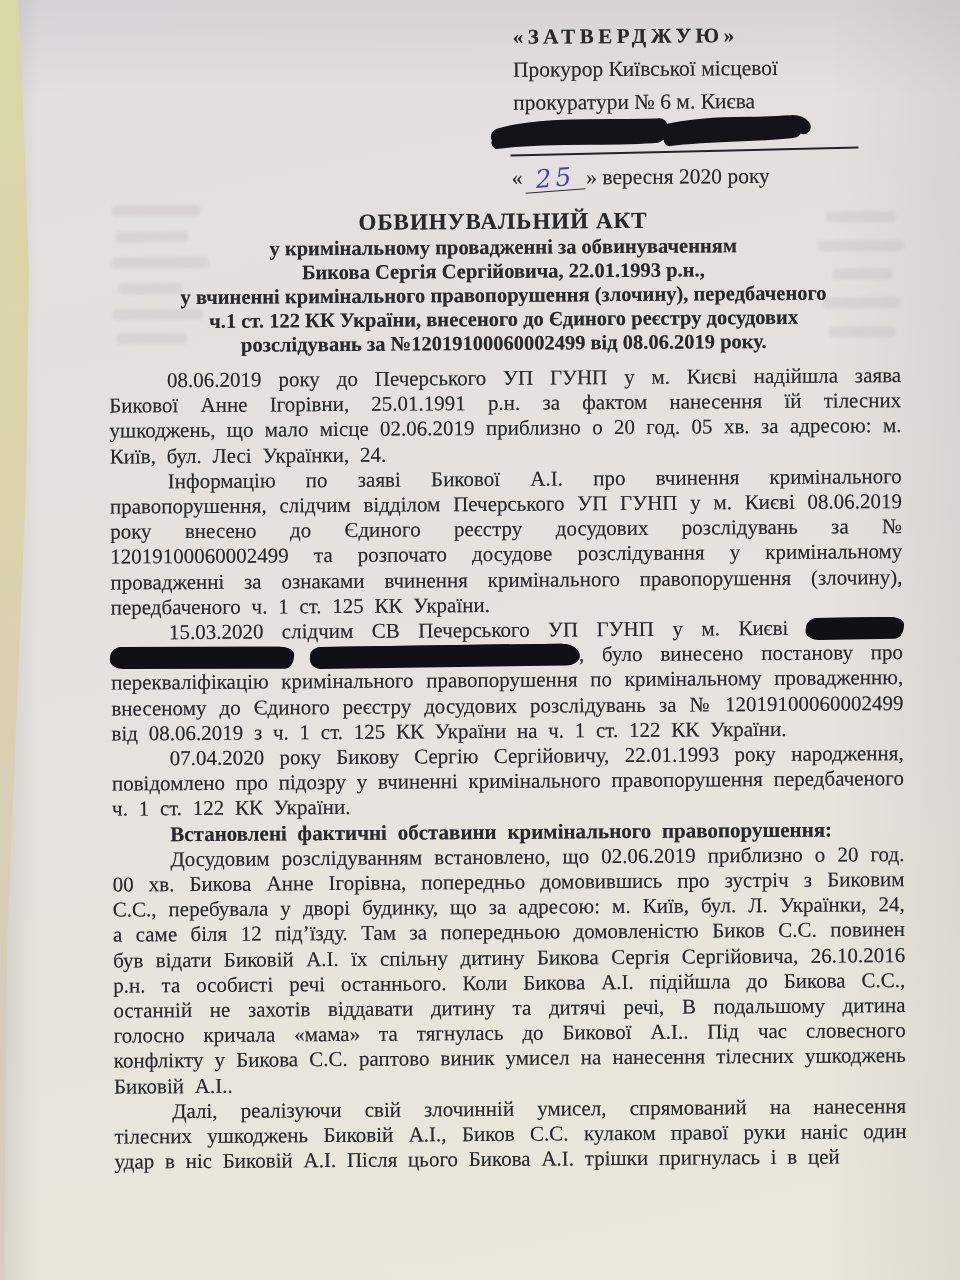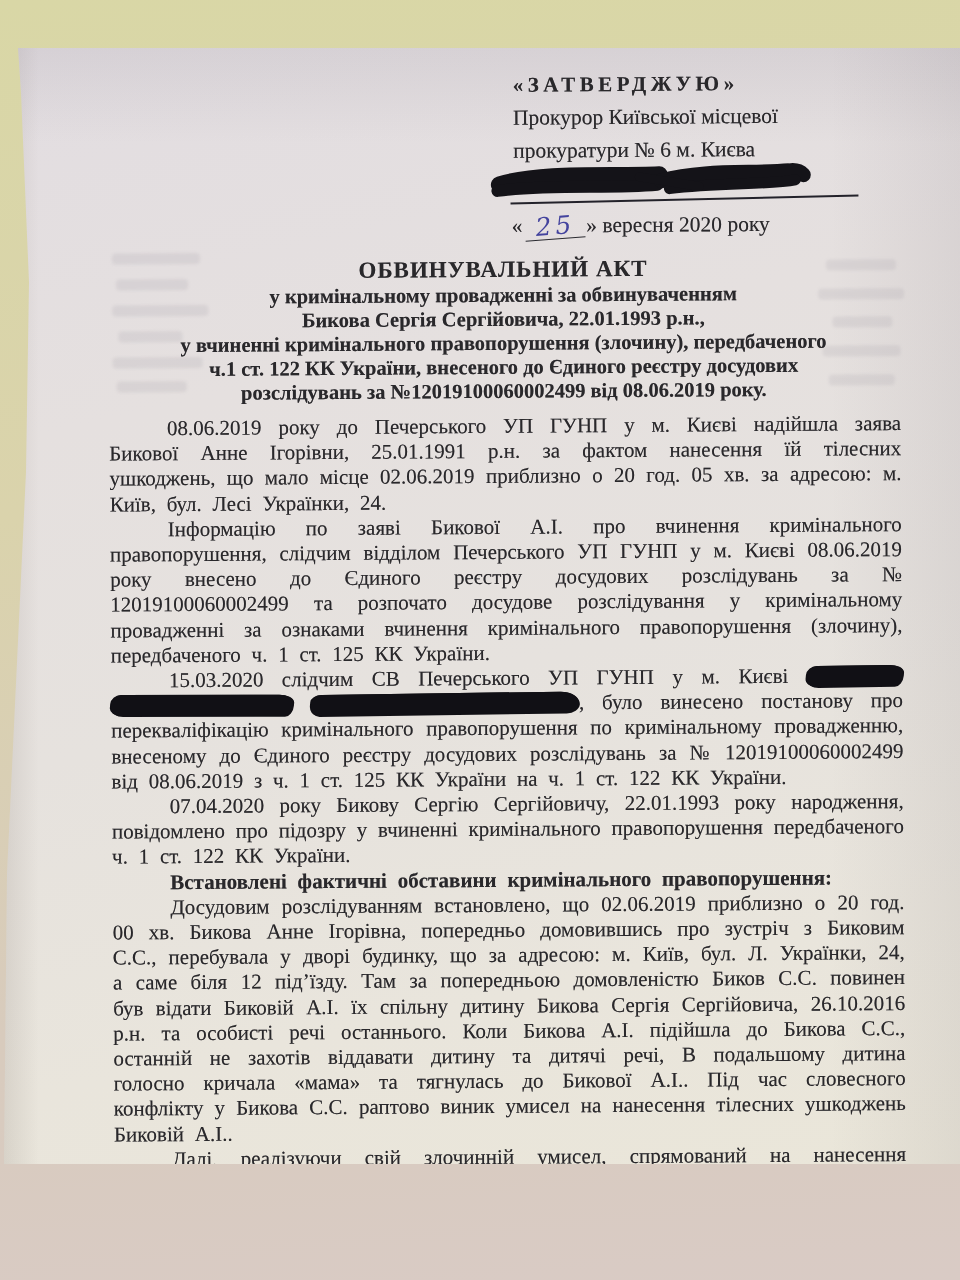--- a/index.html
+++ b/index.html
@@ -1,21 +1,21 @@
 <!DOCTYPE html>
 <html><head>
 <meta charset="utf-8">
 <style>
   html,body{margin:0;padding:0;}
   body{
     width:960px;height:1280px;overflow:hidden;
     font-family:"Liberation Serif","DejaVu Serif",serif;
     background:linear-gradient(175deg,#d9d7a6 0%,#dad3ac 38%,#d8cbbd 76%,#d9cbc5 100%);
   }
-  .photo{position:relative;width:960px;height:1116px;margin-top:48px;}
+  .photo{position:relative;width:960px;height:1280px;}
   .paper{
     position:absolute;inset:0;
     clip-path:polygon(18px 0,100% 0,100% 100%,4px 100%,7px 74%,26px 38%,29px 21%,21px 4%);
     background:linear-gradient(168deg,#e2dde1 0%,#e5e0df 30%,#e6e2de 55%,#e9e5dc 80%,#eae6d9 100%);
   }
   .paper::before{ 
     content:"";position:absolute;left:0;top:0;bottom:0;width:54px;
     background:linear-gradient(90deg,rgba(118,106,96,.17),rgba(118,106,96,0) 72%);
   }
   .shade-top{position:absolute;top:0;left:0;right:0;height:95px;

